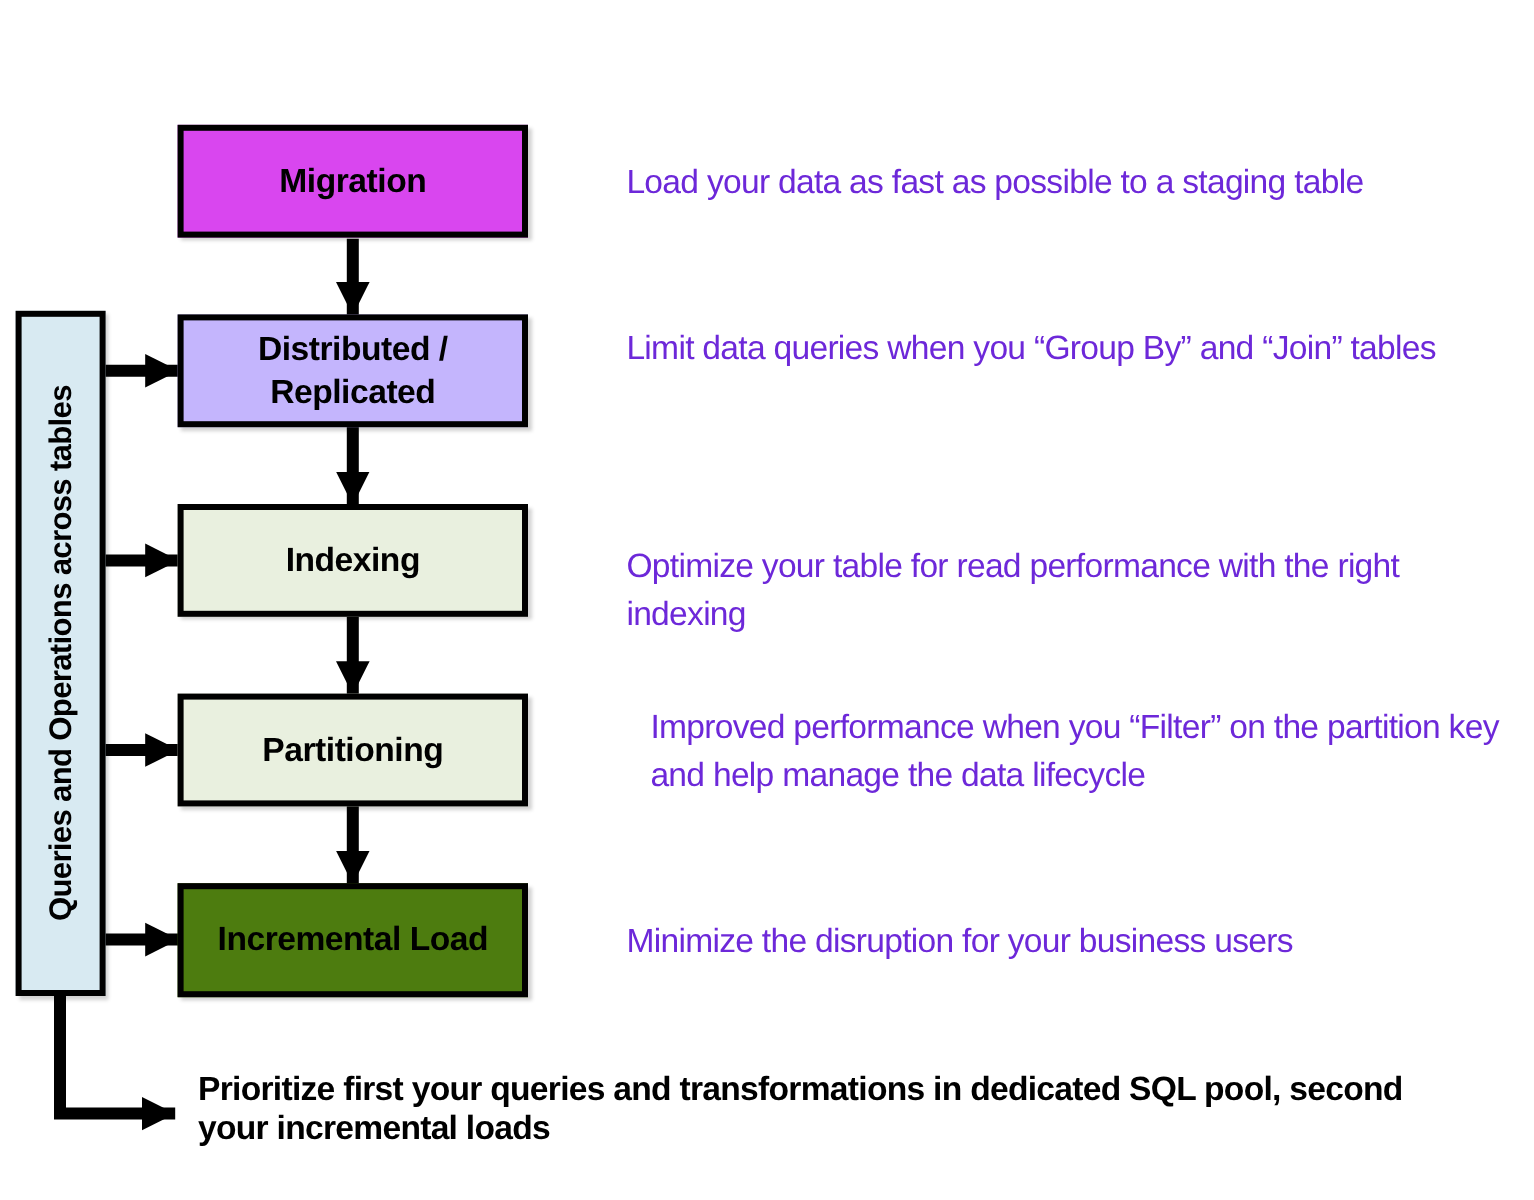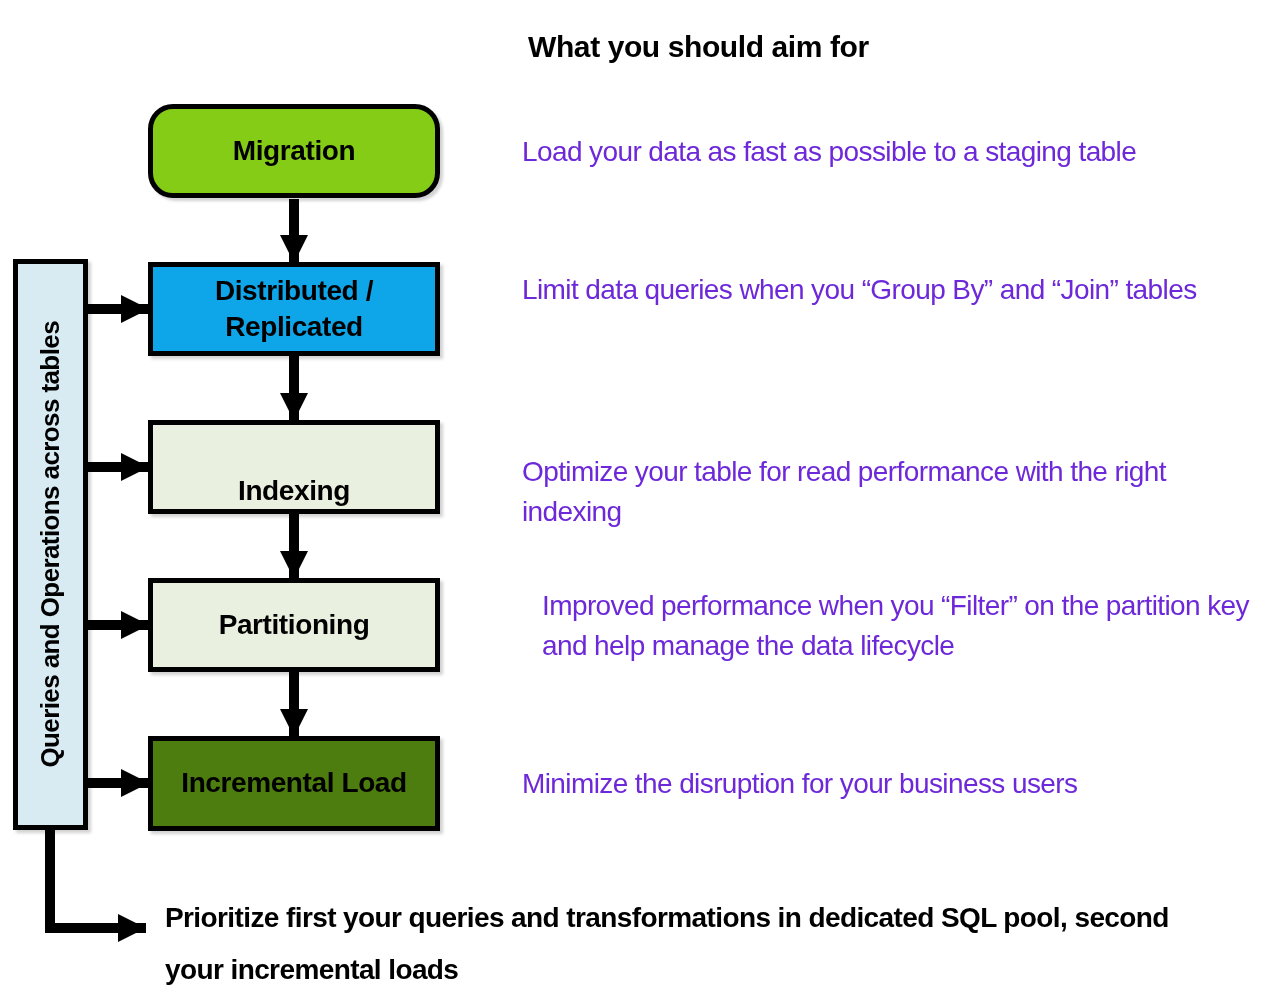--- a/index.html
+++ b/index.html
@@ -44,21 +44,21 @@
     font-size:28px; line-height:40px; color:#6d28d9; letter-spacing:-0.6px;
   }
   .desc-1 { top:132px; }
   .desc-2 { top:270px; }
   .desc-3 { top:452px; }
   .desc-4 { top:586px;margin-left:20px; }
   .desc-5 { top:764px; }
 
   .footer-note {
     position:absolute; left:165px; top:892px; width:1050px;
-    font-size:28px; font-weight:bold; line-height:52px; letter-spacing:-0.6px;
+    font-size:28px; font-weight:bold; line-height:32px; letter-spacing:-0.6px;
   }
 </style>
 </head>
 <body>
 
 <div class="canvas">
 
   <svg class="connectors" width="1278" height="1000" viewBox="0 0 1278 1000">
     <defs>
       <marker id="ah" viewBox="0 0 10 10" refX="10" refY="5" markerWidth="2.8" markerHeight="3.4" orient="auto" markerUnits="strokeWidth">
@@ -73,37 +73,36 @@
     <path d="M85,467 H149" marker-end="url(#ah)"></path>
     <path d="M85,625 H149" marker-end="url(#ah)"></path>
     <path d="M85,783 H149" marker-end="url(#ah)"></path>
     <path d="M50,826 L50,928 L146,928" marker-end="url(#ah)"></path>
   </svg>
 
   <div class="side-box" style="background-color: rgb(216, 234, 242);">
     <span class="side-label">Queries and Operations across tables</span>
   </div>
 
-  <div class="step step-1" style="background-color: #84cc16; border-radius: 25px;">
+  <div class="step step-1" style="background-color: #d946ef;">
     <span>Migration</span>
   </div>
-  <div class="step step-2" style="background-color: #0ea5e9;">
+  <div class="step step-2" style="background-color: #c4b5fd;">
     <span>Distributed / Replicated</span>
   </div>
-  <div class="step step-3" style="background-color: rgb(233, 240, 223); align-items: flex-end;">
+  <div class="step step-3" style="background-color: rgb(233, 240, 223);">
     <span>Indexing</span>
   </div>
   <div class="step step-4" style="background-color: rgb(233, 240, 223); justify-content: center;">
     <span>Partitioning</span>
   </div>
   <div class="step step-5" style="background-color: #4d7c0f;">
     <span>Incremental Load</span>
   </div>
 
-  <h1 class="col-title">What you should aim for</h1>
 
   <div class="desc desc-1">Load your data as fast as possible to a staging table</div>
   <div class="desc desc-2">Limit data queries when you “Group By” and “Join” tables</div>
   <div class="desc desc-3">Optimize your table for read performance with the right indexing</div>
   <div class="desc desc-4">Improved performance when you “Filter” on the partition key and help manage the data lifecycle</div>
   <div class="desc desc-5">Minimize the disruption for your business users</div>
 
   <div class="footer-note">Prioritize first your queries and transformations in dedicated SQL pool, second your incremental loads</div>
 
 </div>

